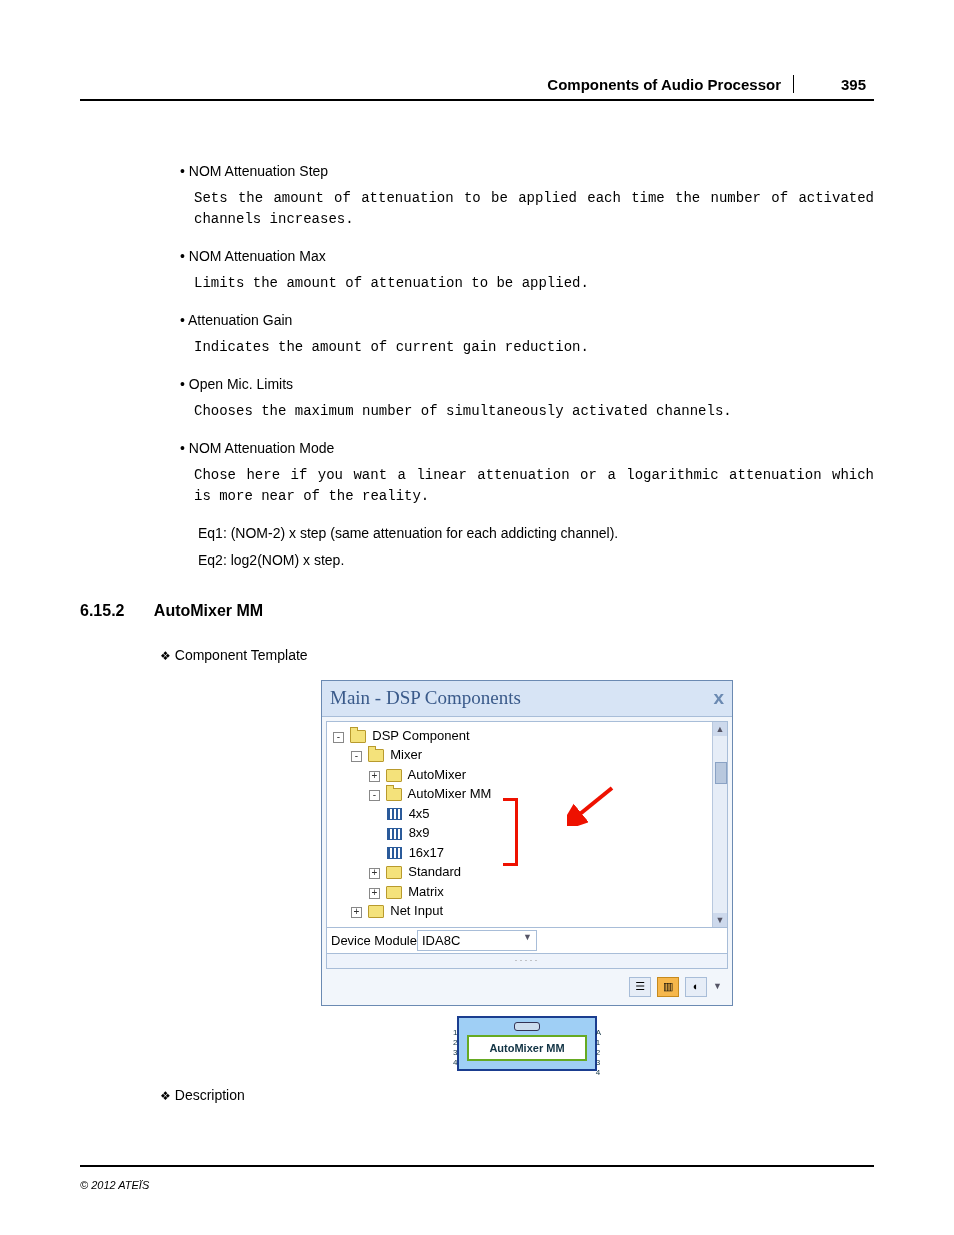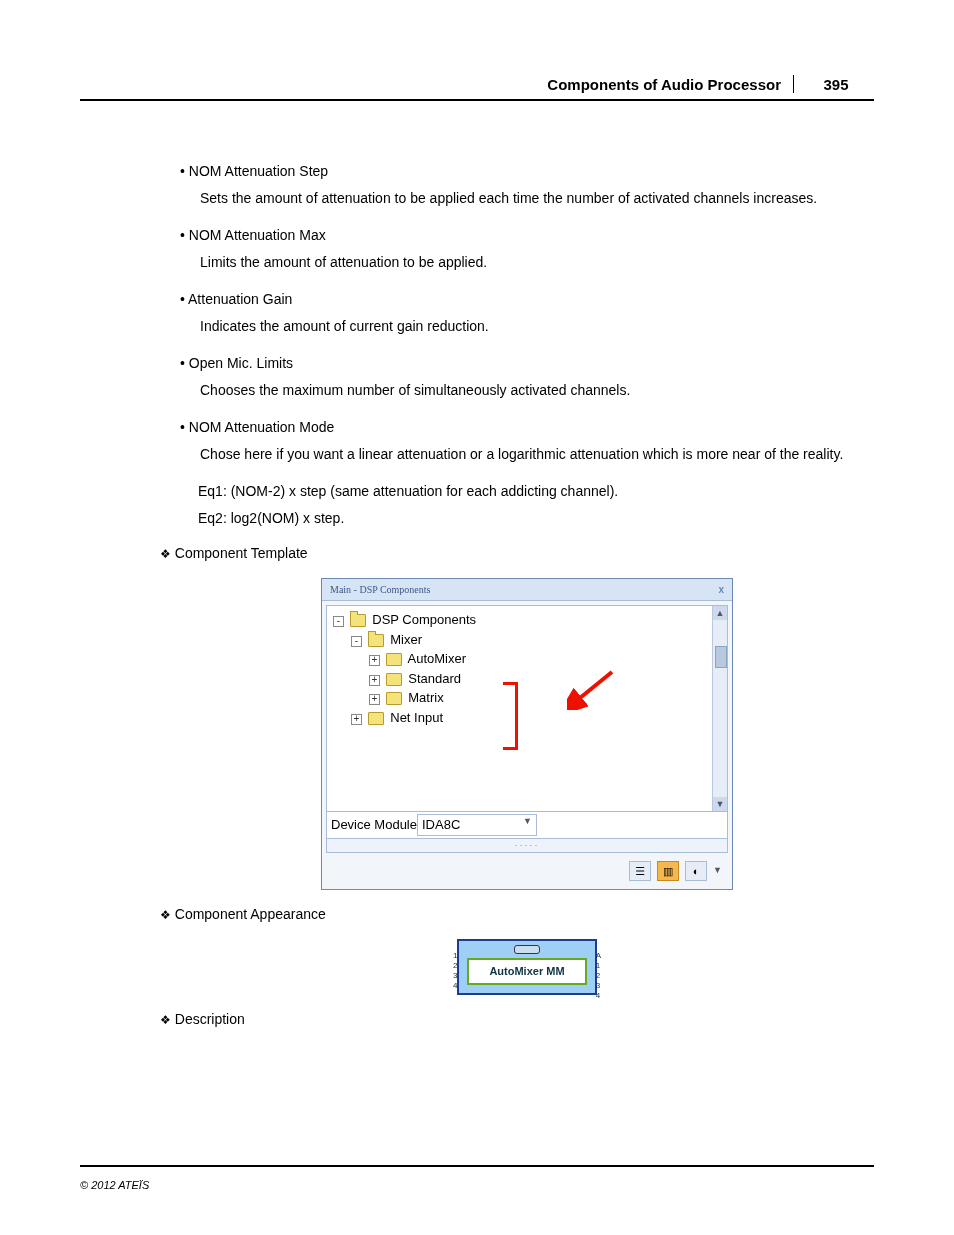--- a/index.html
+++ b/index.html
@@ -27,41 +27,42 @@
   }
   .header-title {
     font-weight: bold;
     font-family: Arial, Helvetica, sans-serif;
     font-size: 15px;
   }
   .header-page {
     font-weight: bold;
     font-size: 15px;
     width: 60px;
-    text-align: center;
+    text-align: right;
     padding-right: 8px;
   }
   .header-sep {
     border-left: 1px solid #000;
     height: 18px;
     margin: 0 12px 0 12px;
   }
   .content {
     margin-left: 100px;
     line-height: 1.5;
   }
   .bullet-item {
     margin-bottom: 10px;
   }
   .bullet-label::before {
     content: "• ";
   }
   .bullet-desc {
-    margin: 6px 0 16px 20px;
+    margin: 6px 0 16px 14px;
     text-align: justify;
+    font-family: Liberation Mono, monospace;
   }
   .eq {
     margin: 6px 0 6px 18px;
   }
   .section-num {
     font-weight: bold;
     font-size: 16px;
     margin-left: -100px;
     margin-top: 28px;
     margin-bottom: 22px;
@@ -92,21 +93,21 @@
   }
   .panel-title {
     background: #d7e4f5;
     color: #3a5a8a;
     padding: 3px 8px;
     display: flex;
     justify-content: space-between;
     align-items: center;
     border-bottom: 1px solid #a8bdd8;
     font-family: Georgia, serif;
-    font-size: 10px;
+    font-size: 19px;
     gap: 32px;
   }
   .closebtn {
     font-family: Arial;
     color: #6b8ab2;
     font-weight: bold;
     cursor: default;
   }
   .tree-area {
     position: relative;
@@ -304,45 +305,68 @@
       <div class="bullet-desc">Chooses the maximum number of simultaneously activated channels.</div>
     </div>
 
     <div class="bullet-item">
       <span class="bullet-label">NOM Attenuation Mode</span>
       <div class="bullet-desc">Chose here if you want a linear attenuation or a logarithmic attenuation which is more near of the reality.</div>
       <div class="eq">Eq1: (NOM-2) x step (same attenuation for each addicting channel).</div>
       <div class="eq">Eq2: log2(NOM) x step.</div>
     </div>
 
+    <div class="section-num">
+      <span class="num">6.15.2</span>
+      <span>AutoMixer MM</span>
+    </div>
 
     <div class="diamond-item">Component Template</div>
 
     <div class="panel">
       <div class="panel-title">
         <span>Main - DSP Components</span>
         <span class="closebtn">x</span>
       </div>
       <div class="tree-area">
         <div class="tree">
           <ul>
             <li>
               <span class="expander">-</span>
               <span class="folder open"></span>
-              <span>DSP Components</span>
+              <span>DSP Component</span>
               <ul>
                 <li>
                   <span class="expander">-</span>
                   <span class="folder open"></span>
                   <span>Mixer</span>
                   <ul>
                     <li>
                       <span class="expander">+</span>
                       <span class="folder"></span>
                       <span>AutoMixer</span>
+                    </li>
+                    <li>
+                      <span class="expander">-</span>
+                      <span class="folder open"></span>
+                      <span>AutoMixer MM</span>
+                      <ul>
+                        <li>
+                          <span class="comp-icon"></span>
+                          <span>4x5</span>
+                        </li>
+                        <li>
+                          <span class="comp-icon"></span>
+                          <span>8x9</span>
+                        </li>
+                        <li>
+                          <span class="comp-icon"></span>
+                          <span>16x17</span>
+                        </li>
+                      </ul>
                     </li>
                     <li>
                       <span class="expander">+</span>
                       <span class="folder"></span>
                       <span>Standard</span>
                     </li>
                     <li>
                       <span class="expander">+</span>
                       <span class="folder"></span>
                       <span>Matrix</span>
@@ -384,21 +408,20 @@
       </div>
       <div class="dots-row">·····</div>
       <div class="toolbar">
         <div class="tb-btn">☰</div>
         <div class="tb-btn sel">▥</div>
         <div class="tb-btn">◐</div>
         <span class="tb-dd">▼</span>
       </div>
     </div>
 
-    <div class="diamond-item">Component Appearance</div>
 
     <div class="comp-block">
       <div class="handle"></div>
       <div class="comp-inner">
         <div>AutoMixer MM</div>
       </div>
       <div class="comp-ports-l">
         <div>1</div>
         <div>2</div>
         <div>3</div>

